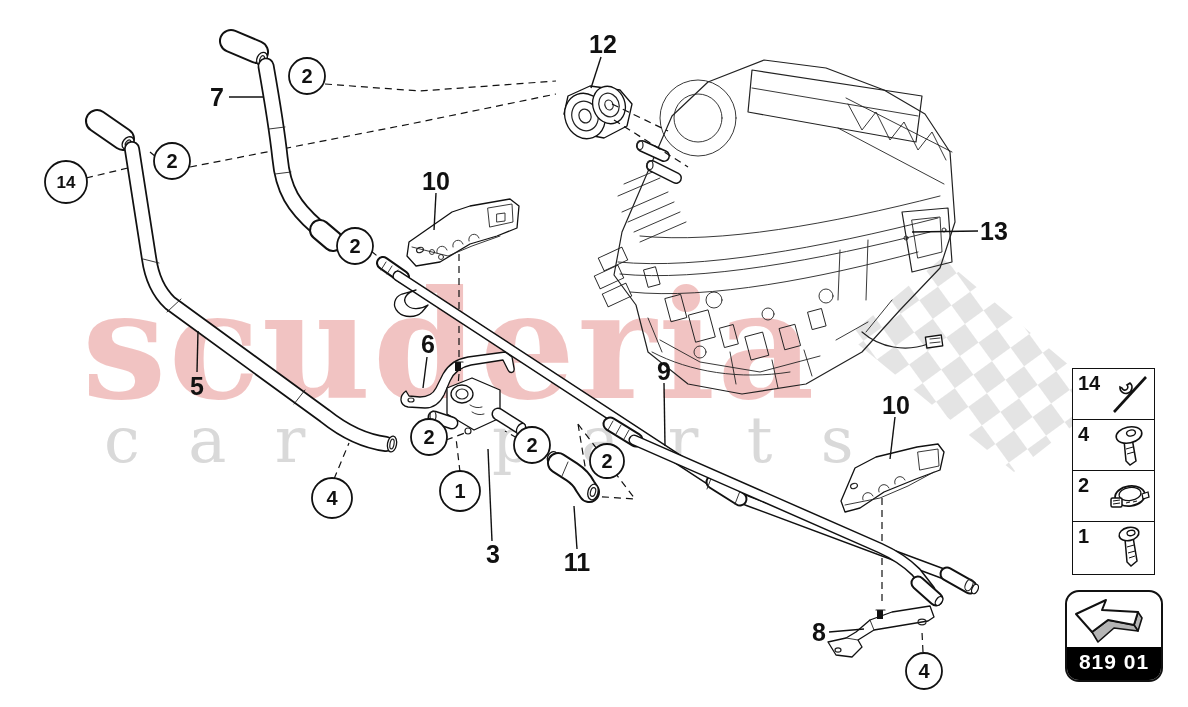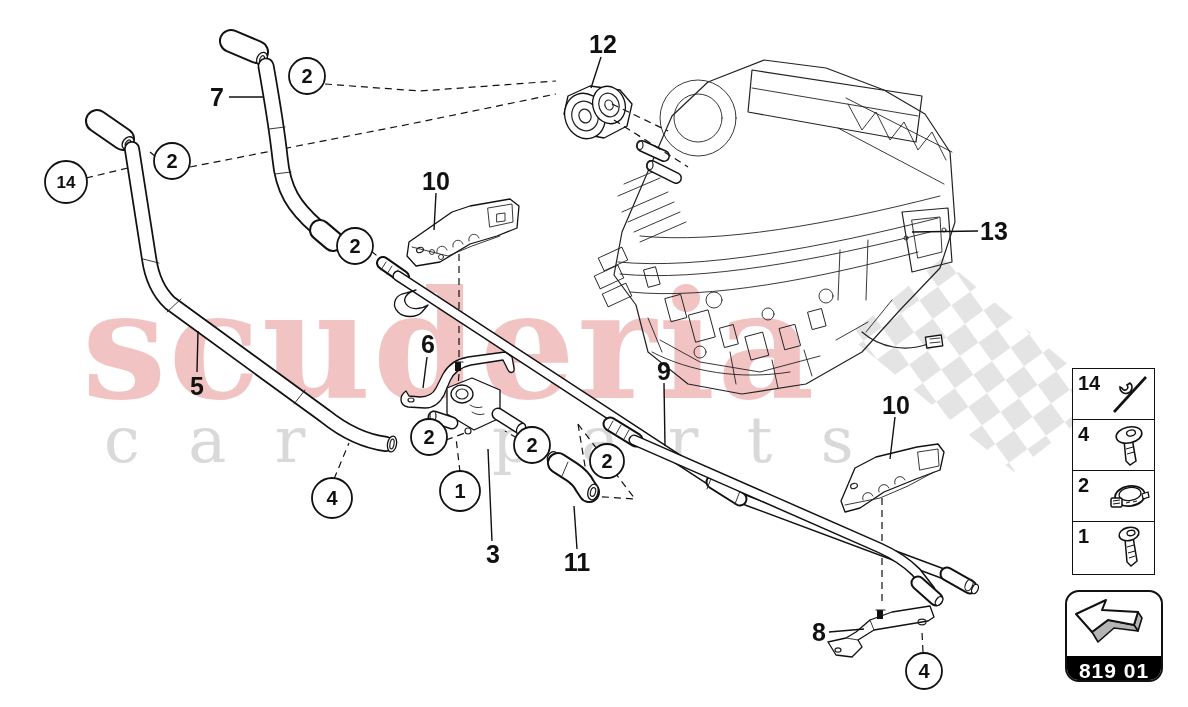--- a/index.html
+++ b/index.html
@@ -28,21 +28,21 @@
           border:1.6px solid #111;background:#fff;box-sizing:border-box;}
   .leg-row{position:relative;height:51px;border-bottom:1.4px solid #111;box-sizing:border-box;}
   .leg-row:last-child{border-bottom:none;}
   .leg-num{position:absolute;left:5px;top:3px;font:700 20px "Liberation Sans",sans-serif;color:#111;}
   .leg-ic{position:absolute;right:2px;top:3px;}
 
   
   #pgbox{position:absolute;left:1065px;top:590px;width:98px;height:92px;
          border:2.4px solid #111;border-radius:14px;background:#fff;overflow:hidden;box-sizing:border-box;}
   #pg-arrow{position:absolute;left:7px;top:6px;}
-  #pg-bar{position:absolute;left:0;bottom:0;width:100%;height:24px;background:#000;
+  #pg-bar{position:absolute;left:0;bottom:0;width:100%;height:33px;background:#000;
           color:#fff;font:700 21px "Liberation Sans",sans-serif;text-align:center;line-height:29px;letter-spacing:1px;}
 </style>
 </head>
 <body>
 
 <div id="stage">
 
 <svg id="art" width="1188" height="707" viewBox="0 0 1188 707">
   <defs>
     <pattern id="chk" width="46" height="46" patternUnits="userSpaceOnUse" patternTransform="rotate(-36 980 360)">

